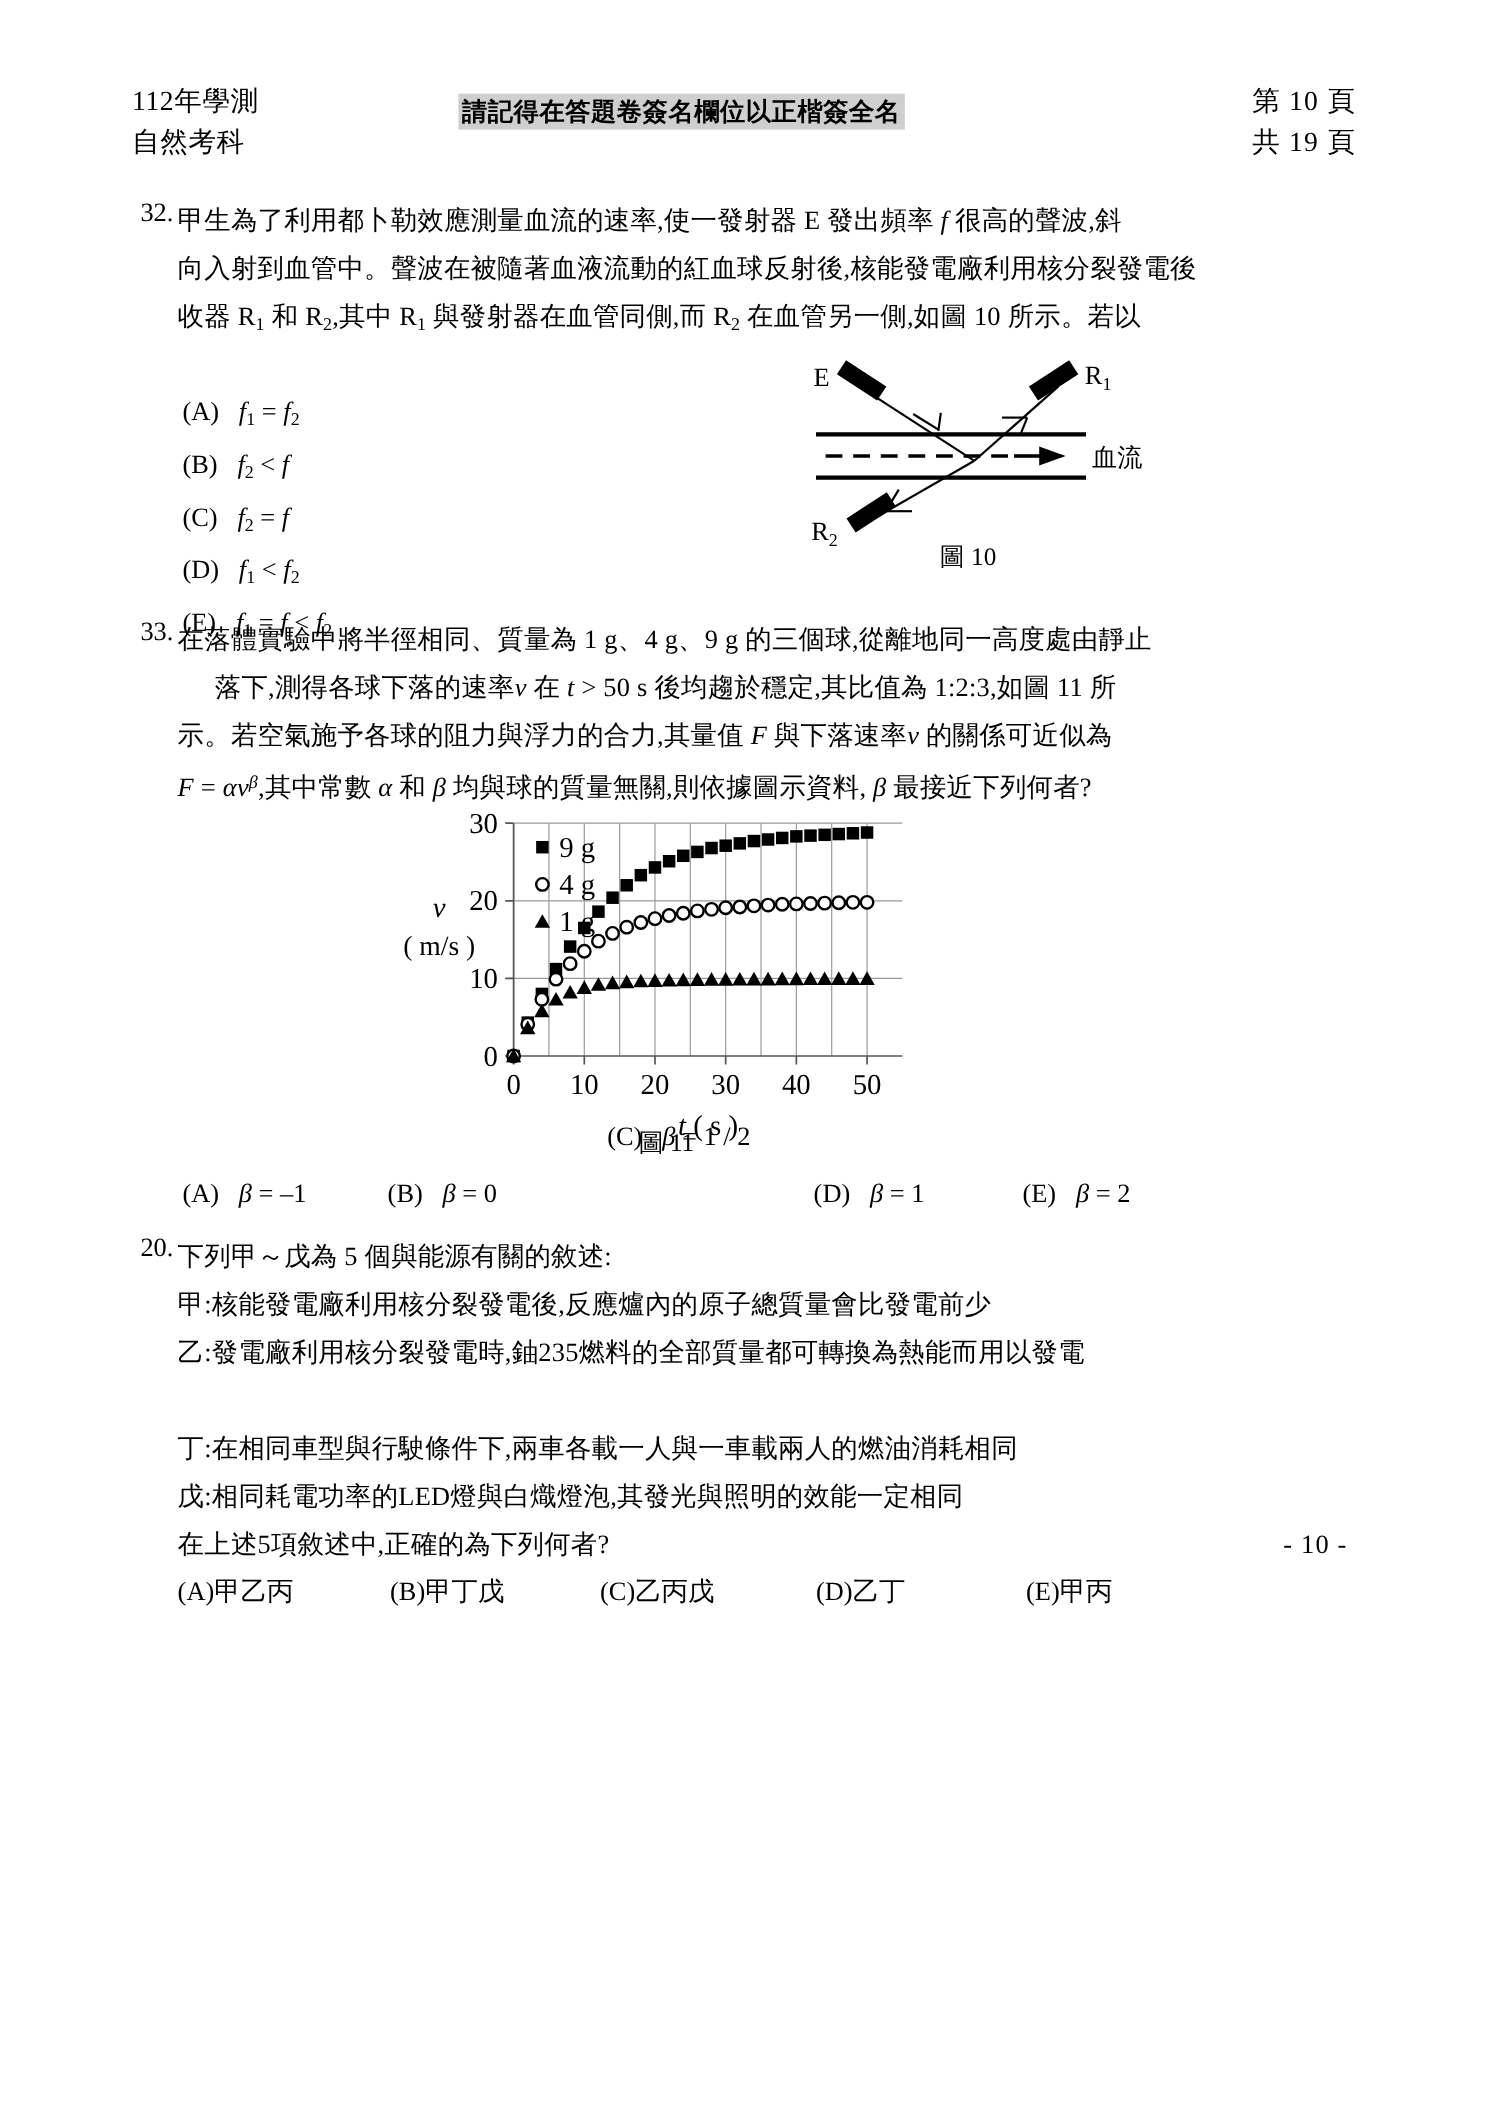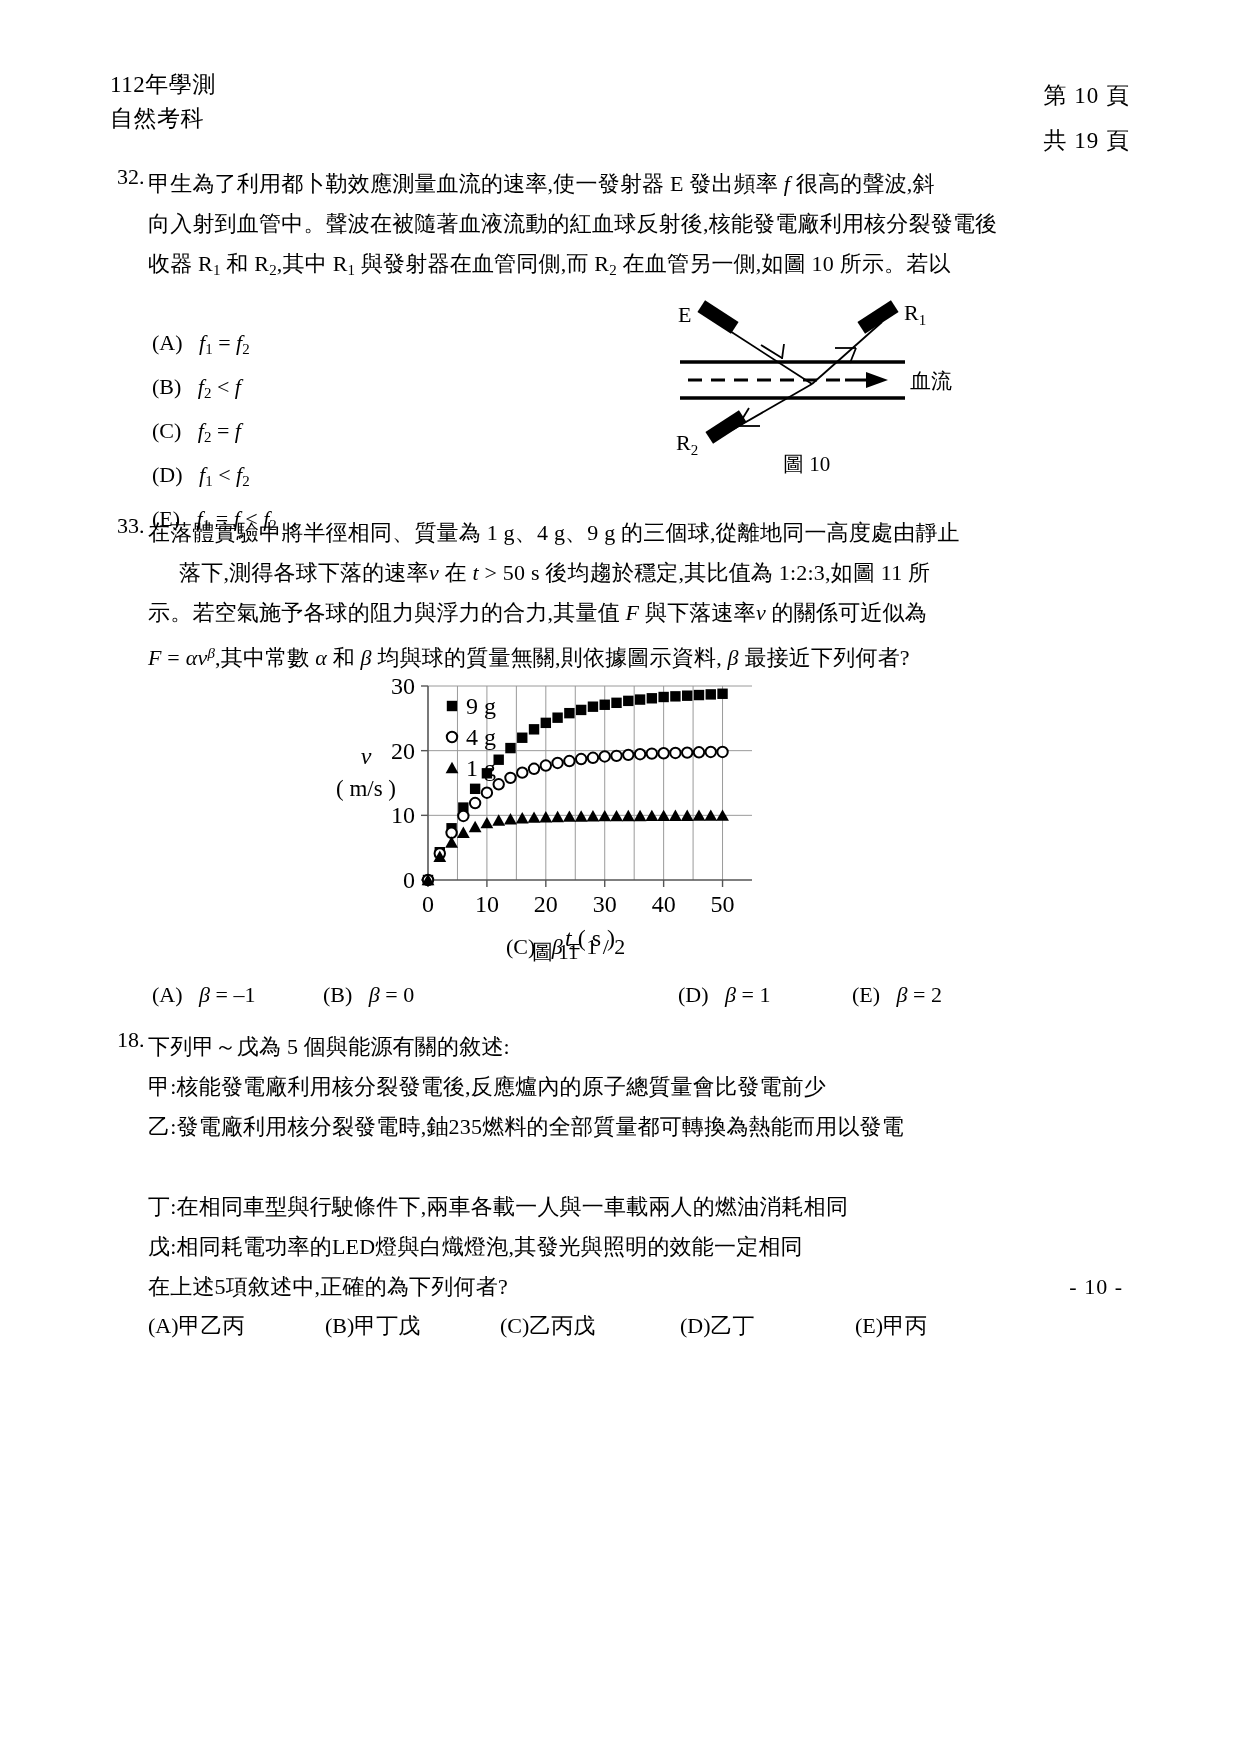--- a/index.html
+++ b/index.html
@@ -49,21 +49,21 @@
     white-space: nowrap;
   }
   .hdr-right {
     position: absolute;
     right: 0; top: 0;
     text-align: right;
     font-size: 23px;
     line-height: 34px;
     white-space: nowrap;
   }
-  .hdr-right div { letter-spacing: 1px; margin-top: 11px; }
+  .hdr-right div { letter-spacing: 1px; }
 
   
   .qnum {
     position: absolute;
     font-size: 22px;
     white-space: nowrap;
   }
   .qline {
     position: absolute;
     font-size: 22px;
@@ -115,20 +115,21 @@
 </head>
 <body>
 
 <div class="page">
 
   <div class="header">
     <div class="hdr-left">
       <div>112年學測</div>
       <div>自然考科</div>
     </div>
+    <div class="hdr-center">請記得在答題卷簽名欄位以正楷簽全名</div>
     <div class="hdr-right">
       <div>第 10 頁</div>
       <div>共 19 頁</div>
     </div>
   </div>
 
   <div class="qnum" style="left:117px; top:164px;">32.</div>
 
   <div class="qline" style="left:148px; top:164px;">
     甲生為了利用都卜勒效應測量血流的速率,使一發射器 E 發出頻率 <span class="mi">f</span> 很高的聲波,斜
@@ -361,21 +362,21 @@
   </div>
   <div class="opt" style="left:678px; top:982px;">
     <span>(D)</span>
     &nbsp;&nbsp;<span class="mi">β</span> = 1
   </div>
   <div class="opt" style="left:852px; top:982px;">
     <span>(E)</span>
     &nbsp;&nbsp;<span class="mi">β</span> = 2
   </div>
 
-  <div class="qnum" style="left:117px; top:1027px;">18.</div>
+  <div class="qnum" style="left:117px; top:1027px;">20.</div>
 
   <div class="qline" style="left:148px; top:1027px;">下列甲～戊為 5 個與能源有關的敘述:</div>
   <div class="qline" style="left:148px; top:1067px;">甲:核能發電廠利用核分裂發電後,反應爐內的原子總質量會比發電前少</div>
   <div class="qline" style="left:148px; top:1107px;">乙:發電廠利用核分裂發電時,鈾235燃料的全部質量都可轉換為熱能而用以發電</div>
   <div class="qline" style="left:148px; top:1187px;">丁:在相同車型與行駛條件下,兩車各載一人與一車載兩人的燃油消耗相同</div>
   <div class="qline" style="left:148px; top:1227px;">戊:相同耗電功率的LED燈與白熾燈泡,其發光與照明的效能一定相同</div>
   <div class="qline" style="left:148px; top:1267px;">在上述5項敘述中,正確的為下列何者?</div>
 
   <div class="opt" style="left:148px; top:1311px;">
     <span>(A)</span><span>甲乙丙</span>

